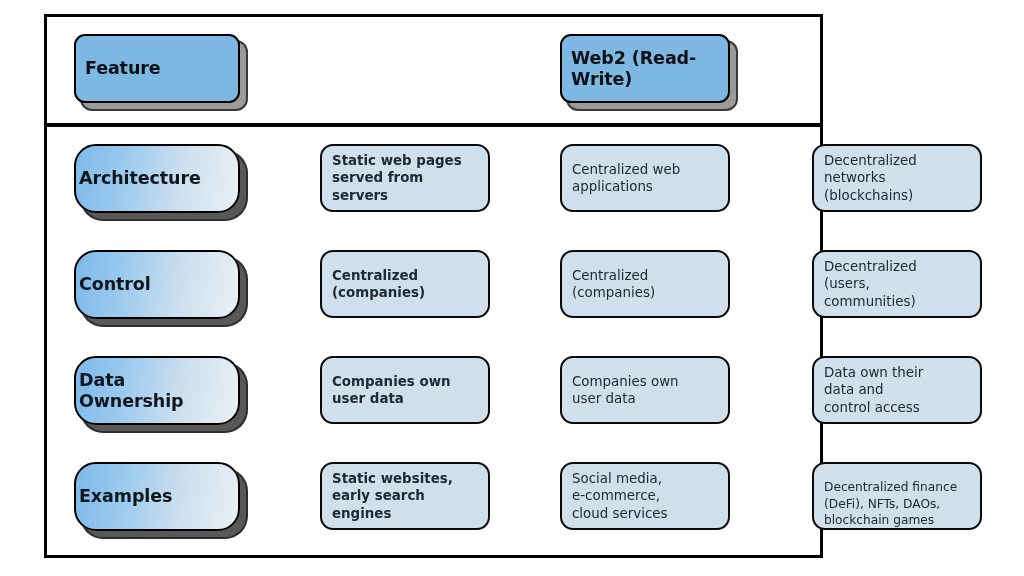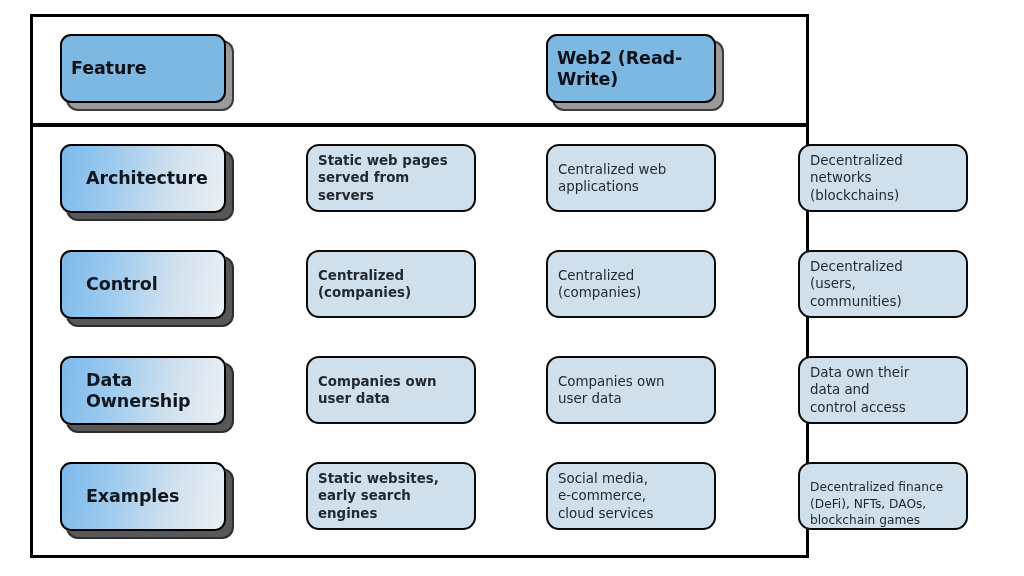--- a/index.html
+++ b/index.html
@@ -10,21 +10,21 @@
   body {
     width: 1024px;
     height: 576px;
     font-family: "DejaVu Sans", "Liberation Sans", sans-serif;
     overflow: hidden;
     position: relative;
   }
 
   #table-frame {
     position: absolute;
-    left: 30px;
+    left: 44px;
     top: 14px;
     width: 779px;
     height: 544px;
   }
 
   .section {
     position: absolute;
     left: 0;
     border: 3px solid #000000;
     box-sizing: border-box;
@@ -74,24 +74,24 @@
     letter-spacing: -0.1px;
     box-shadow: 7px 7px 0 -1px #9a9a9a, 7px 7px 0 1px #3a3a3a;
   }
 
   
   .label-cell {
     top: 17px;
     height: 69px;
     background: linear-gradient(100deg, #7cb9ea 0%, #9ecbee 32%, #cfe0ee 66%, #eaf0f5 100%);
     border: 2.5px solid #000000;
-    border-radius: 11px;
+    border-radius: 22px;
     display: flex;
     align-items: center;
-    padding: 0 24px;
+    padding: 0 3px;
     color: #10161d;
     font-weight: bold;
     font-size: 17.5px;
     line-height: 1.18;
     letter-spacing: -0.1px;
     box-shadow: 7px 7px 0 -1px #585858, 7px 7px 0 1px #2e2e2e;
   }
 
   
   .content-cell {

